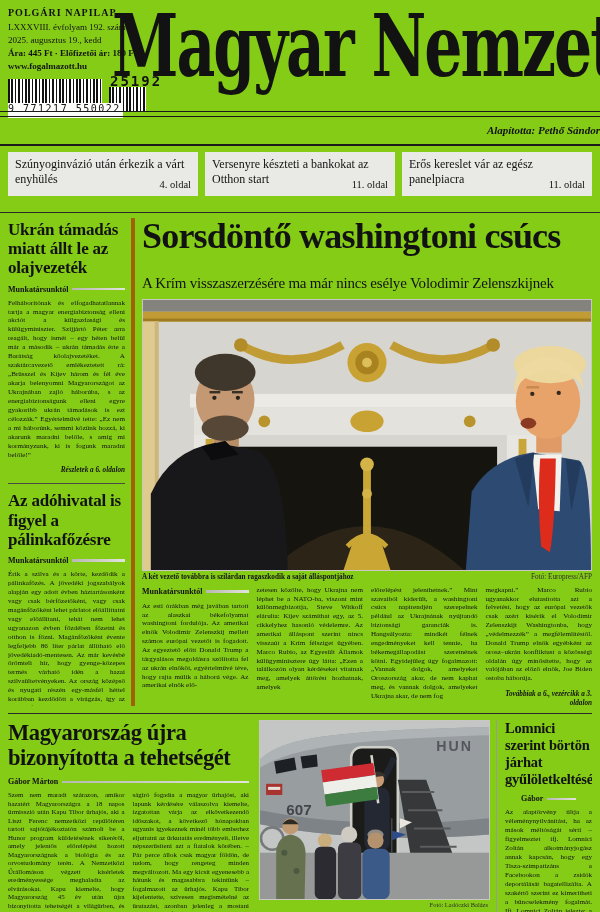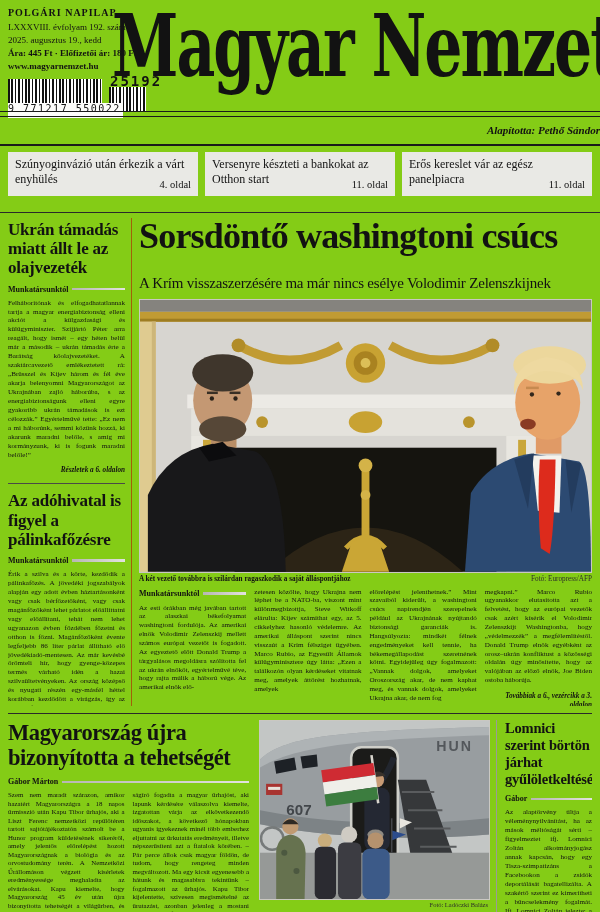--- a/index.html
+++ b/index.html
@@ -23,21 +23,21 @@
   .founder{position:absolute;left:112px;width:488px;top:124px;text-align:right;
            font-style:italic;font-weight:bold;font-size:11px;z-index:2;}
   .header-rule{position:absolute;left:0;right:0;top:144px;height:2px;background:#1a1a1a;}
   
   .teasers{display:flex;gap:7px;margin:5px 8px 16px;}
   .teaser{flex:1;background:#e9e9e5;padding:5px 7px;font-size:12px;line-height:1.28;position:relative;height:34px;overflow:hidden;}
   .teaser-page{position:absolute;right:7px;bottom:5px;font-size:10.5px;}
   .teasers-rule{border-top:1px solid #2a2a2a;margin:8px 0 0;}
   
   .main{display:flex;margin:5px 8px 0;height:488px;overflow:hidden;}
-  .left-rail{width:117px;padding-right:6px;border-right:1px solid #a16207;overflow:hidden;}
+  .left-rail{width:117px;padding-right:6px;border-right:4px solid #a16207;overflow:hidden;}
   .rail-h{font-size:17px;line-height:1.13;font-weight:bold;letter-spacing:-0.2px;margin-top:2px;}
   .byline{font-size:8px;font-weight:bold;display:flex;align-items:center;gap:4px;margin:7px 0 5px;}
   .byline::after{content:"";flex:1;height:2.5px;background:linear-gradient(90deg,#b7b7b3,#e2e2de);}
   .small-body{font-size:7.1px;line-height:1.26;text-align:justify;}
   .more{font-size:7.2px;font-style:italic;font-weight:bold;text-align:right;margin-top:7px;}
   .rail-divider{border-top:1px solid #4a4a46;margin:9px 0 7px;}
   .main-col{flex:1;padding-left:7px;overflow:hidden;}
   .lead-h{font-size:36px;line-height:1.02;font-weight:bold;letter-spacing:-0.8px;}
   .lead-sub{font-size:15px;margin-top:20px;letter-spacing:-0.2px;}
   .photo-wrap{margin-top:7px;border:1px solid #cac8c2;}
@@ -54,34 +54,34 @@
   .b-left{width:241px;overflow:hidden;}
   .b-left-h{font-size:22.5px;line-height:1.12;font-weight:bold;letter-spacing:-0.4px;}
   .b-cols{display:flex;gap:8px;margin-top:1px;height:135px;overflow:hidden;}
   .b-col{flex:1;font-size:6.9px;line-height:1.23;text-align:justify;}
   .b-mid{width:229px;margin-left:10px;}
   .b-mid svg{display:block;width:100%;height:auto;border:1px solid #cac8c2;}
   .photo-credit{text-align:right;font-size:6.5px;margin-top:1px;color:#2e2e2a;}
   .b-divider{width:1px;background:#9a9a96;margin:0 8px;}
   .b-right{flex:1;overflow:hidden;}
   .b-right-h{font-size:14.5px;line-height:1.18;font-weight:bold;letter-spacing:-0.2px;}
-  .b-right .byline{margin:6px 0 5px;}
+  .b-right .byline{margin:6px 16px 5px;}
 </style>
 </head>
 <body>
 
 <div class="page">
 
   <div class="header">
     <div class="info">
       <div class="tagline">POLGÁRI NAPILAP</div>
       <div>LXXXVIII. évfolyam 192. szám</div>
       <div>2025. augusztus 19., kedd</div>
       <div class="bold">Ára: 445 Ft · Előfizetői ár: 180 Ft</div>
-      <div class="bold">www.magyarnemzet.hu</div>
+      <div class="bold">www.fogalmazott.hu</div>
     </div>
     <div class="barcode">
       <div class="bars left"></div>
       <div class="bars right"></div>
       <div class="bc-top">25192</div>
       <div class="bc-num">9 771217 550022</div>
     </div>
     <div class="rule-double"></div>
     <div class="masthead">Magyar Nemzet</div>
     <div class="founder">Alapította: Pethő Sándor</div>

